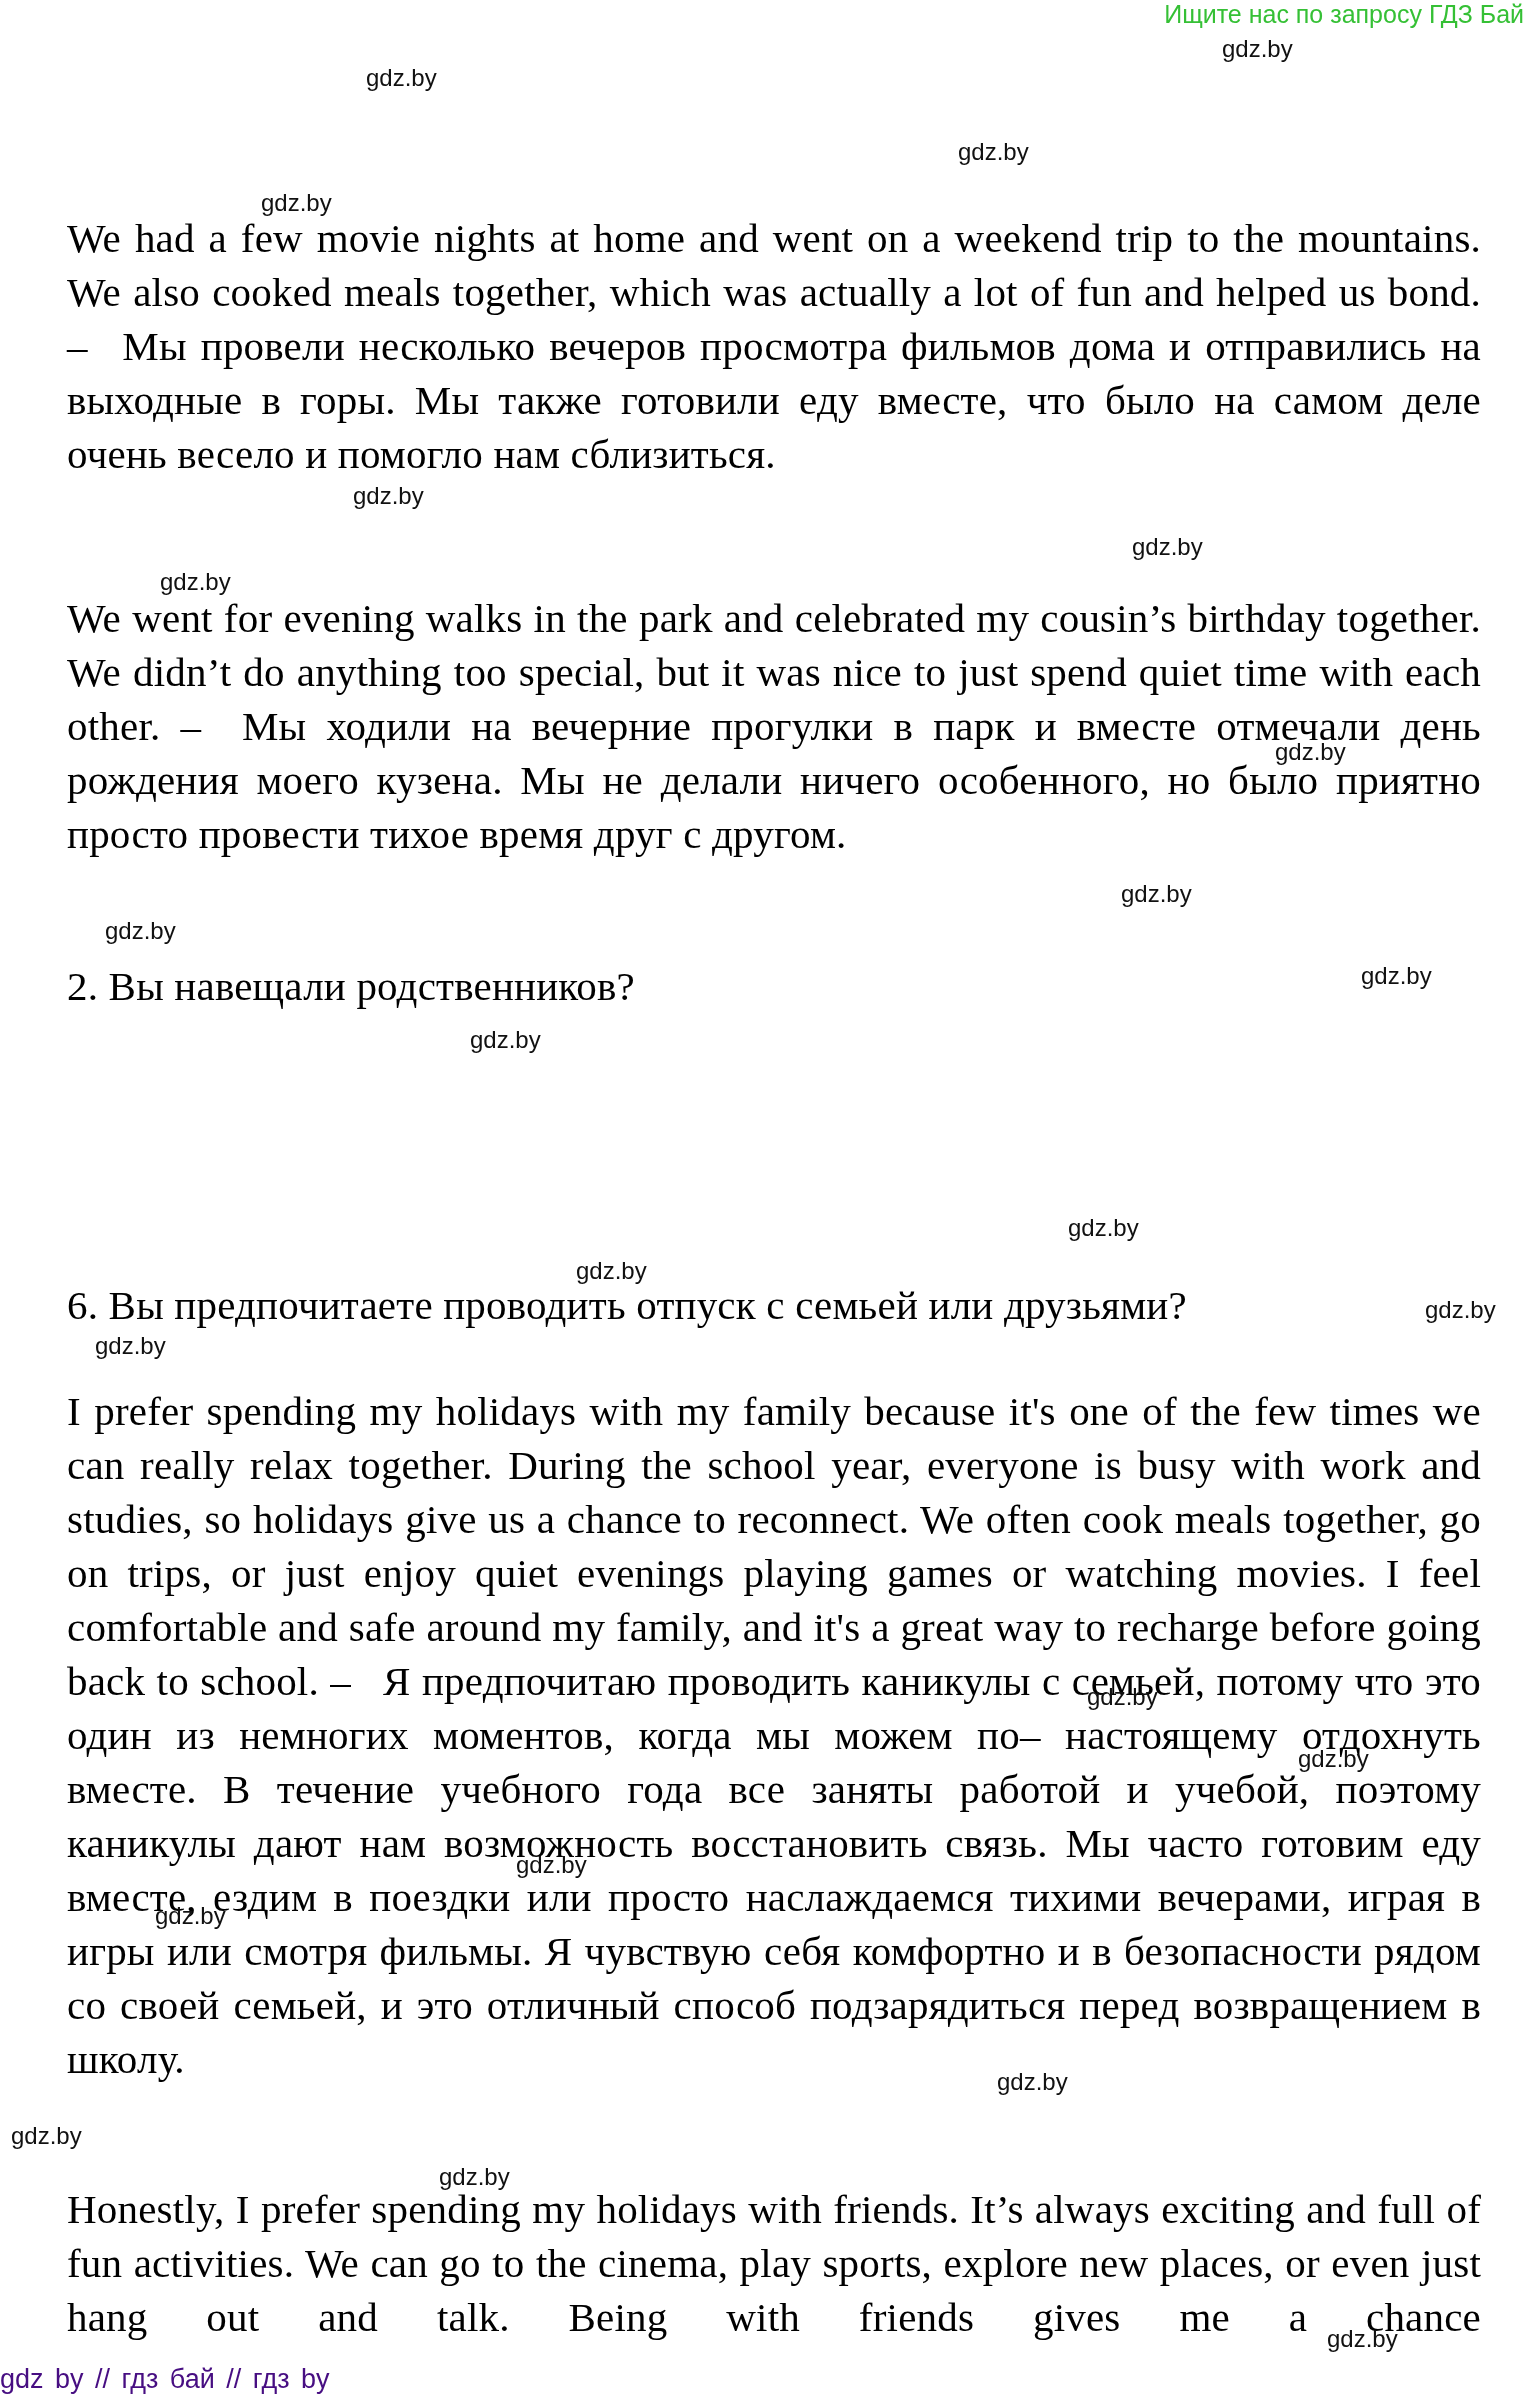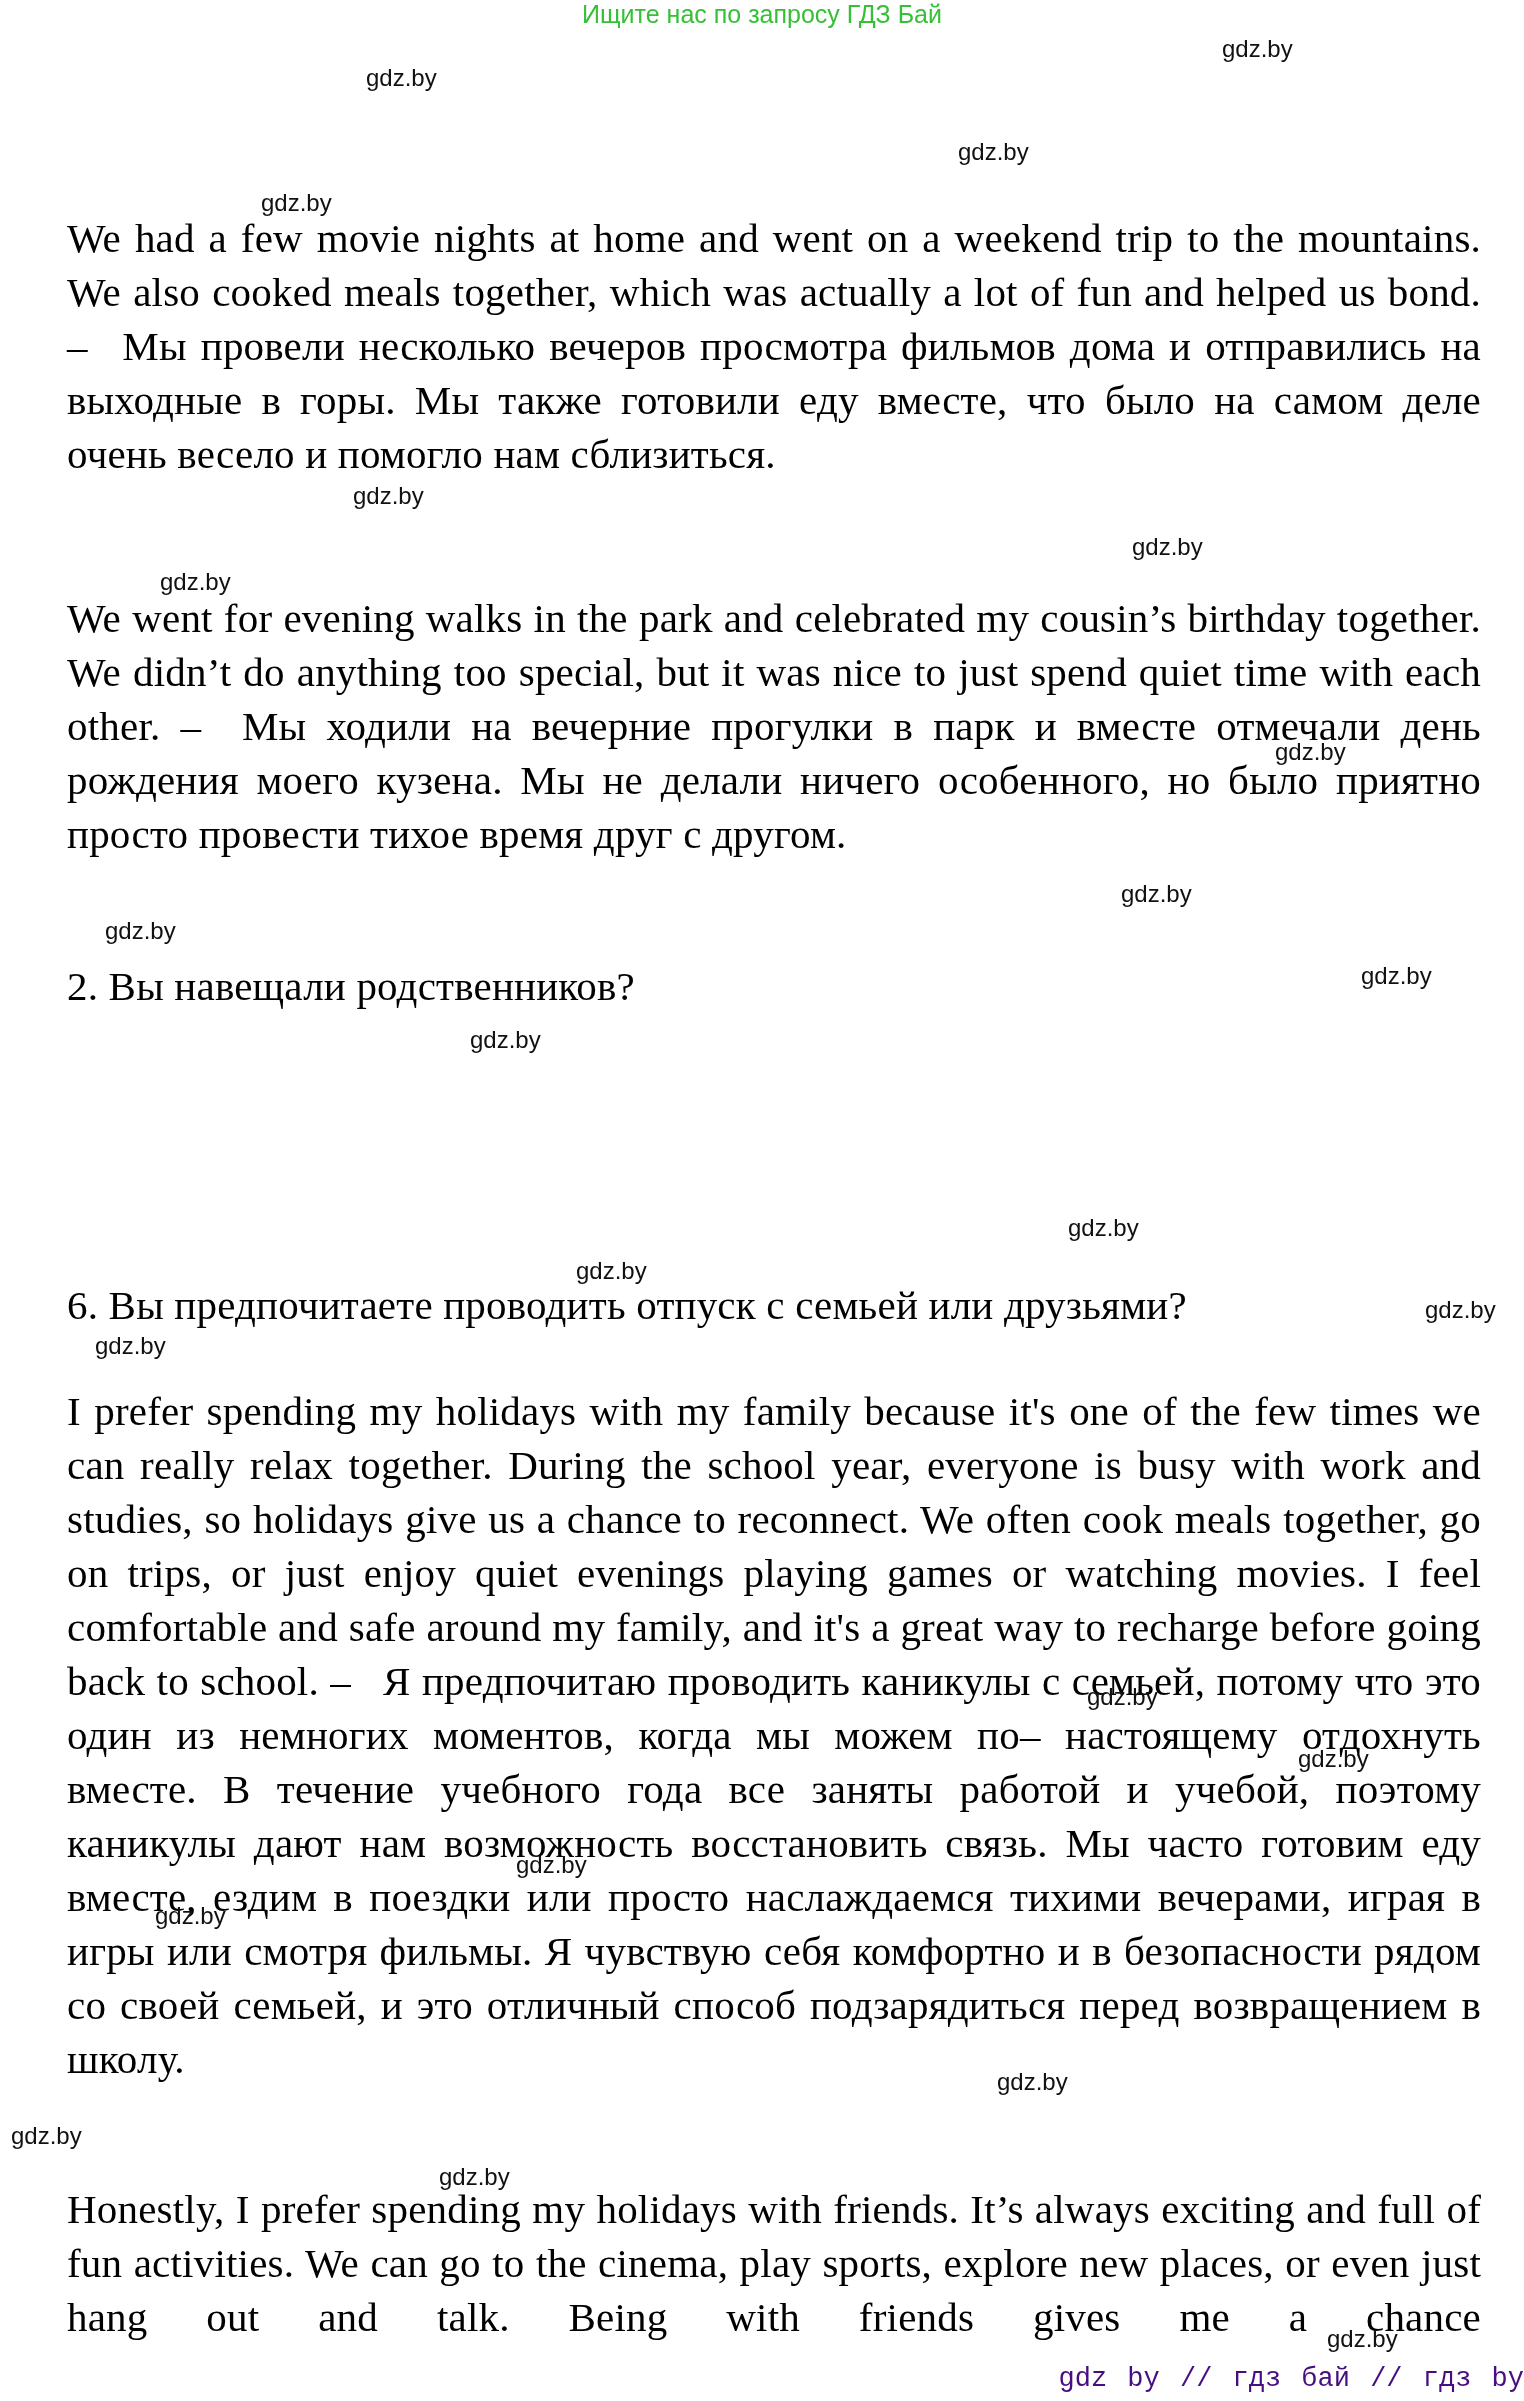--- a/index.html
+++ b/index.html
@@ -23,31 +23,31 @@
     line-height: 54px;
     color: var(--body-text);
     letter-spacing: 0.2px;
   }
   .para { text-align: justify; font-family: Liberation Serif, serif; }
   .para-cut { text-align: justify; text-align-last: justify; }
   .heading { text-align: left; white-space: nowrap; }
   .promo {
     position: absolute;
     top: 0.8px; left: 0; width: 100%;
-    text-align: center;
+    text-align: right;
     font-family: "Liberation Sans", sans-serif;
     font-size: 25px;
     line-height: 27px;
     color: var(--promo-green);
   }
   .footer {
     position: absolute;
     top: 2364px; left: 0; width: 100%;
-    text-align: right;
-    font-family: Liberation Mono, monospace;
+    text-align: left;
+    font-family: Liberation Sans, sans-serif;
     font-size: 27px;
     color: var(--footer-purple);
     word-spacing: 4px;
   }
   .wm {
     position: absolute;
     font-family: "Liberation Sans", sans-serif;
     font-size: 24px;
     line-height: 25px;
     color: var(--wm-color);

